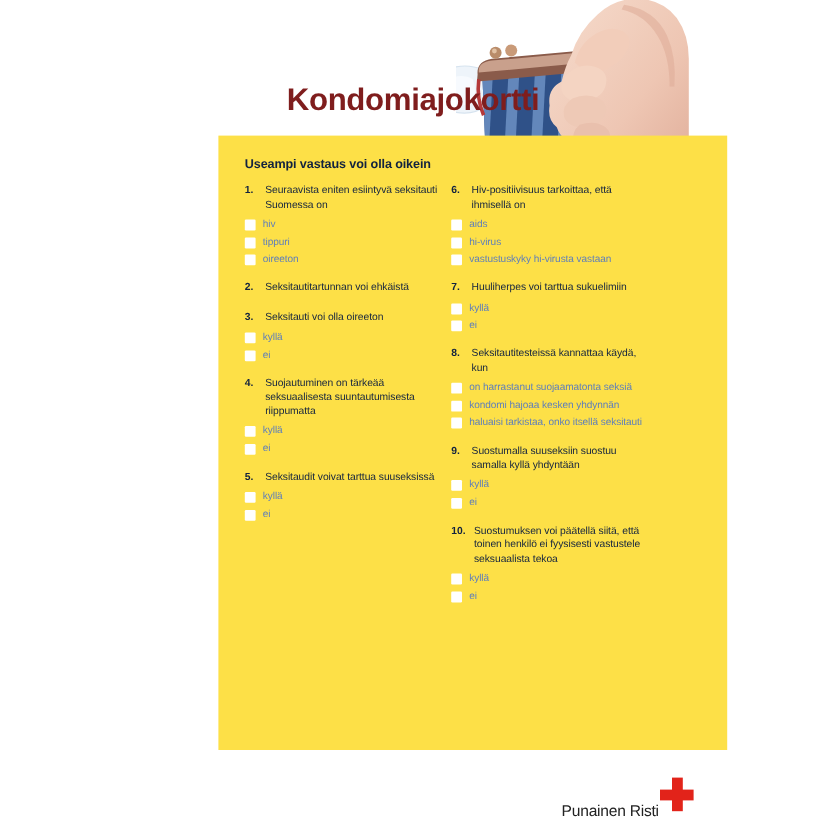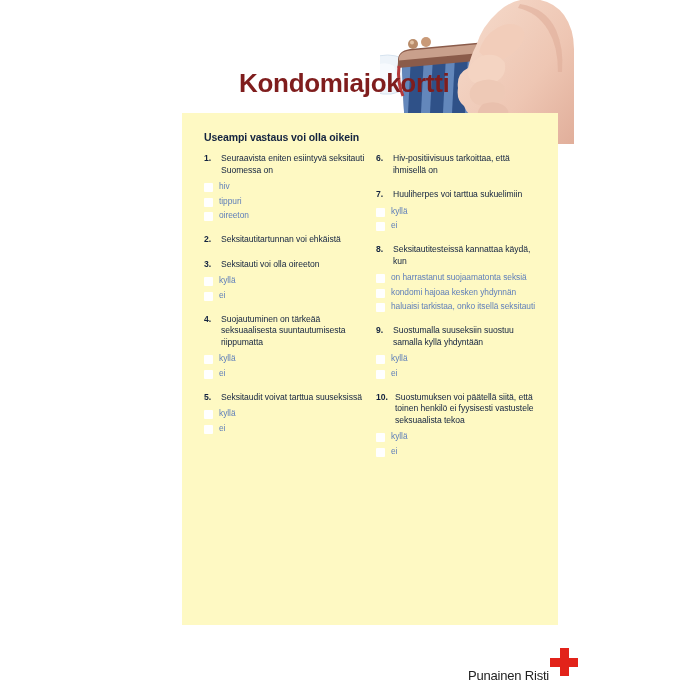--- a/index.html
+++ b/index.html
@@ -30,21 +30,22 @@
     color:#7f1d1d;
     letter-spacing:-0.3px;
     margin-left:39px;
   }
 
   
   #panel{
     position:absolute;
     left:182px; top:113px;
     width:376px; height:512px;
-    background:#fef9c3;
+    background:#fde047;
+    padding-left:48px;
   }
   #panel-head{
     position:absolute;
     left:22px; top:18px;
     font-size:10.5px;
     font-weight:bold;
     color:#12223f;
     letter-spacing:-0.1px;
   }
 
@@ -283,20 +284,34 @@
           </div>
         </div>
       </div>
     </div>
   <div class="col" id="col-right">
       <div class="qblock">
         <div class="qhead">
           <div class="qnum">6.</div>
           <div class="qtext">Hiv-positiivisuus tarkoittaa, että ihmisellä on</div>
         </div>
+        <div class="opts">
+          <div class="opt">
+            <div class="cbx"></div>
+            <div class="optlabel">aids</div>
+          </div>
+          <div class="opt">
+            <div class="cbx"></div>
+            <div class="optlabel">hi-virus</div>
+          </div>
+          <div class="opt">
+            <div class="cbx"></div>
+            <div class="optlabel">vastustuskyky hi-virusta vastaan</div>
+          </div>
+        </div>
       </div>
       <div class="qblock">
         <div class="qhead">
           <div class="qnum">7.</div>
           <div class="qtext">Huuliherpes voi tarttua sukuelimiin</div>
         </div>
         <div class="opts">
           <div class="opt">
             <div class="cbx"></div>
             <div class="optlabel">kyllä</div>

